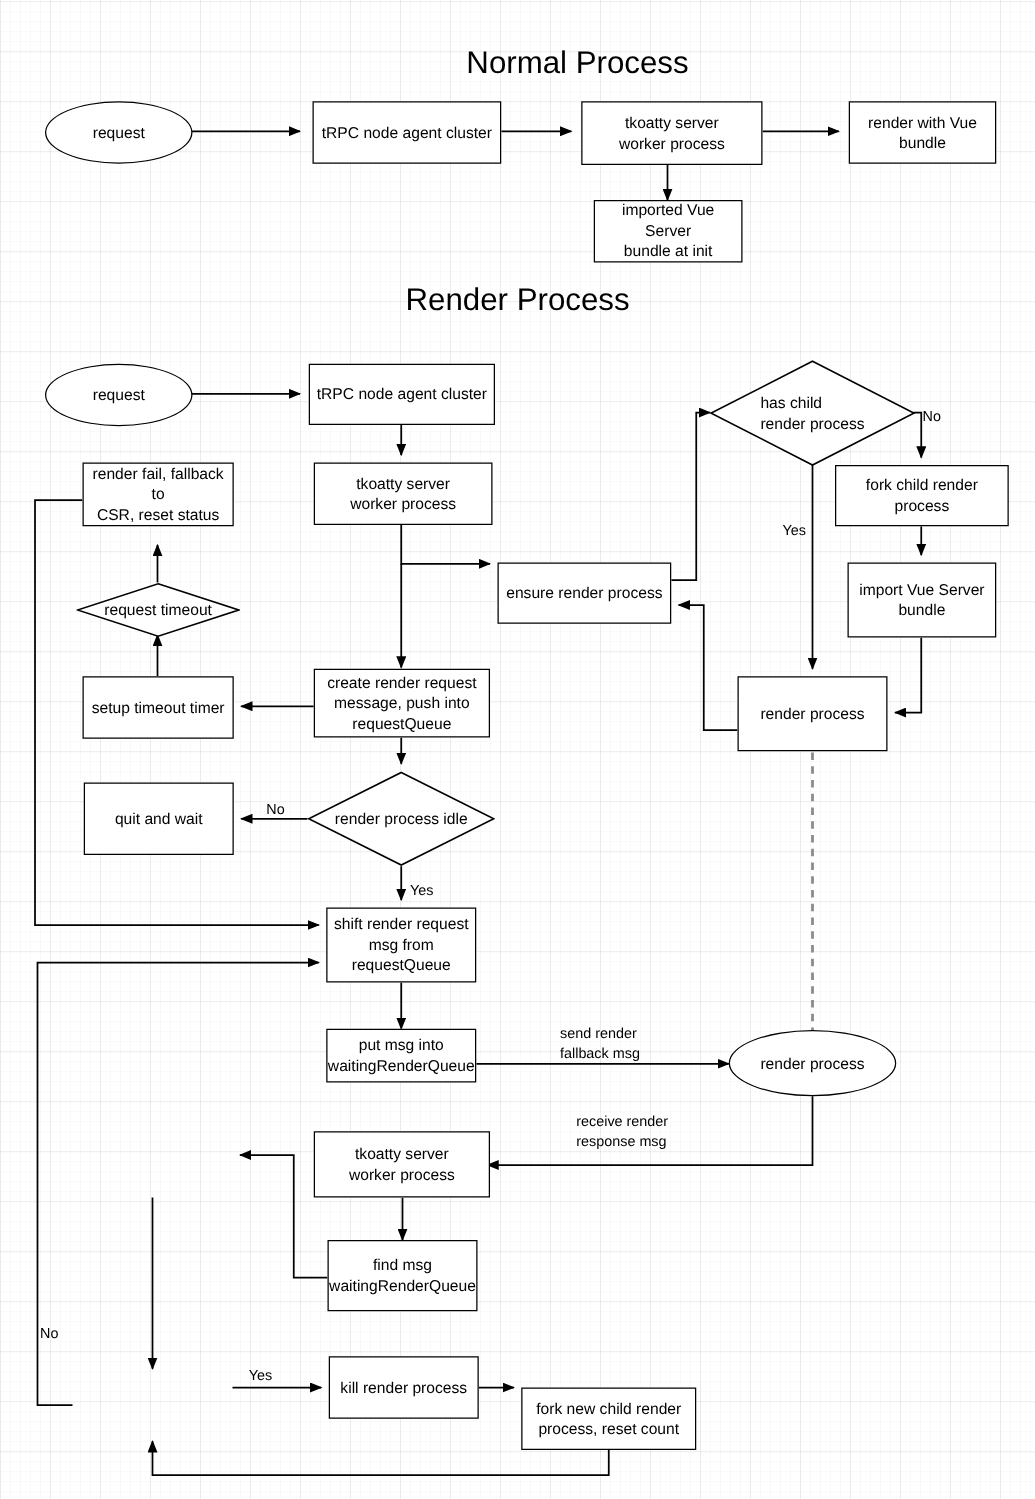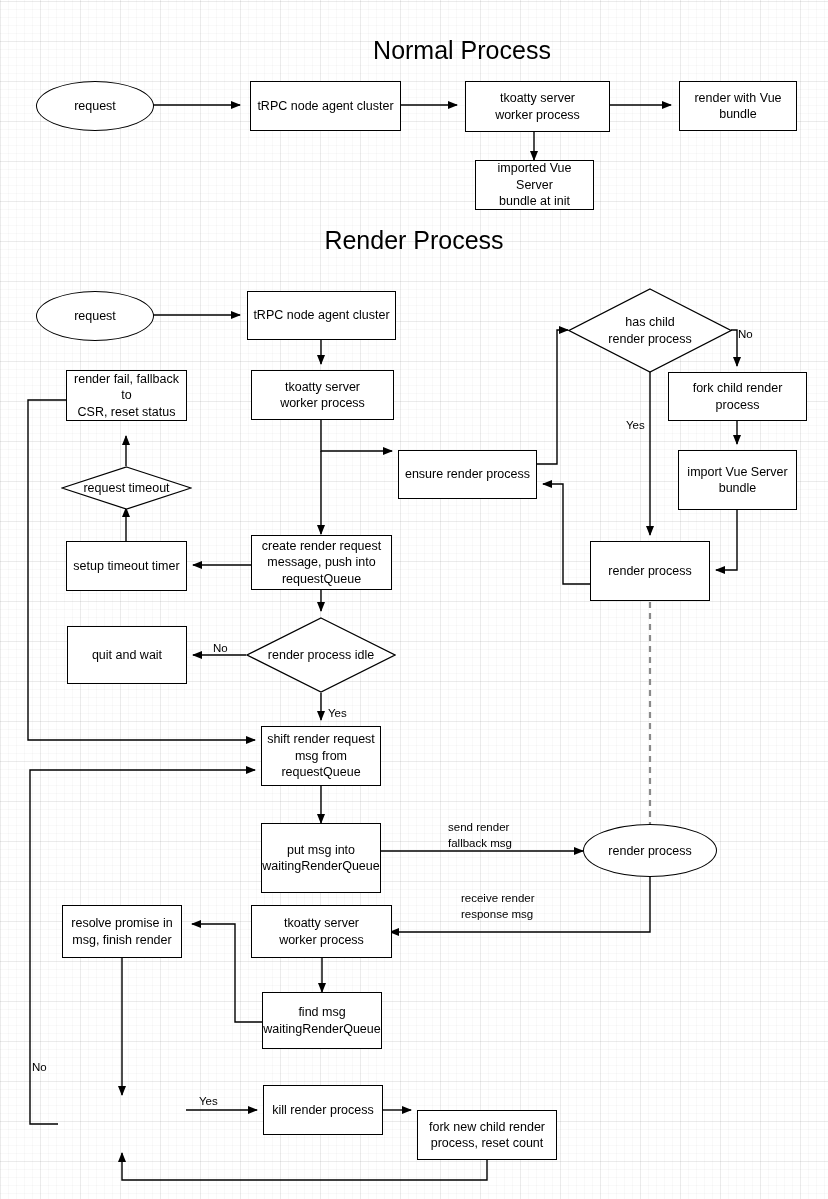--- a/index.html
+++ b/index.html
@@ -68,21 +68,21 @@
     position: absolute;
   }
   .diamond-wrap svg { position: absolute; left: 0; top: 0; }
   .diamond-label {
     position: absolute;
     left: 0; top: 0;
     width: 100%; height: 100%;
     display: flex;
     align-items: center;
     justify-content: center;
-    text-align: center;
+    text-align: left;
     font-size: 12.5px;
     line-height: 1.3;
     color: #000;
     pointer-events: none;
   }
   .edge-label {
     position: absolute;
     font-size: 11.5px;
     color: #000;
     white-space: pre-line;
@@ -198,21 +198,21 @@
   <div class="diamond-wrap" style="left:246px;top:617px;width:150px;height:76px;">
     <svg width="150" height="76" viewBox="0 0 150 76">
         <polygon points="75,1 149,38 75,75 1,38" fill="#ffffff" stroke="#000" stroke-width="1.3"></polygon>
       </svg>
     <div class="diamond-label">render process idle</div>
   </div>
 
   <div class="node" style="left:261px;top:726px;width:120px;height:60px;white-space:pre-line;">shift render request
 msg from
 requestQueue</div>
-  <div class="node" style="left:261px;top:823px;width:120px;height:70px;white-space:pre-line;">put msg into
+  <div class="node" style="left:261px;top:823px;width:120px;height:43px;white-space:pre-line;">put msg into
 waitingRenderQueue</div>
 
   <div class="diamond-wrap" style="left:568px;top:288px;width:164px;height:85px;">
     <svg width="164" height="85" viewBox="0 0 164 85">
         <polygon points="82,1 163,42.5 82,84 1,42.5" fill="#ffffff" stroke="#000" stroke-width="1.3"></polygon>
       </svg>
     <div class="diamond-label" style="white-space:pre-line;">has child
 render process</div>
   </div>
 
@@ -220,22 +220,20 @@
   <div class="node" style="left:678px;top:450px;width:119px;height:60px;white-space:pre-line;">import Vue Server
 bundle</div>
   <div class="node" style="left:590px;top:541px;width:120px;height:60px;">render process</div>
 
   <div class="ellipse" style="left:583px;top:824px;width:134px;height:53px;">render process</div>
 
   <div class="node" style="left:251px;top:905px;width:141px;height:53px;white-space:pre-line;">tkoatty server
 worker process</div>
   <div class="node" style="left:262px;top:992px;width:120px;height:57px;white-space:pre-line;">find msg
 waitingRenderQueue</div>
-  <div class="node" style="left:62px;top:905px;width:120px;height:53px;white-space:pre-line;">resolve promise in
-msg, finish render</div>
 
 
   <div class="node" style="left:263px;top:1085px;width:120px;height:50px;">kill render process</div>
   <div class="node" style="left:417px;top:1110px;width:140px;height:50px;white-space:pre-line;">fork new child render
 process, reset count</div>
 
   <div class="edge-label" style="left:738px;top:327px;">No</div>
   <div class="edge-label" style="left:626px;top:418px;">Yes</div>
   <div class="edge-label" style="left:213px;top:641px;">No</div>
   <div class="edge-label" style="left:328px;top:706px;">Yes</div>

